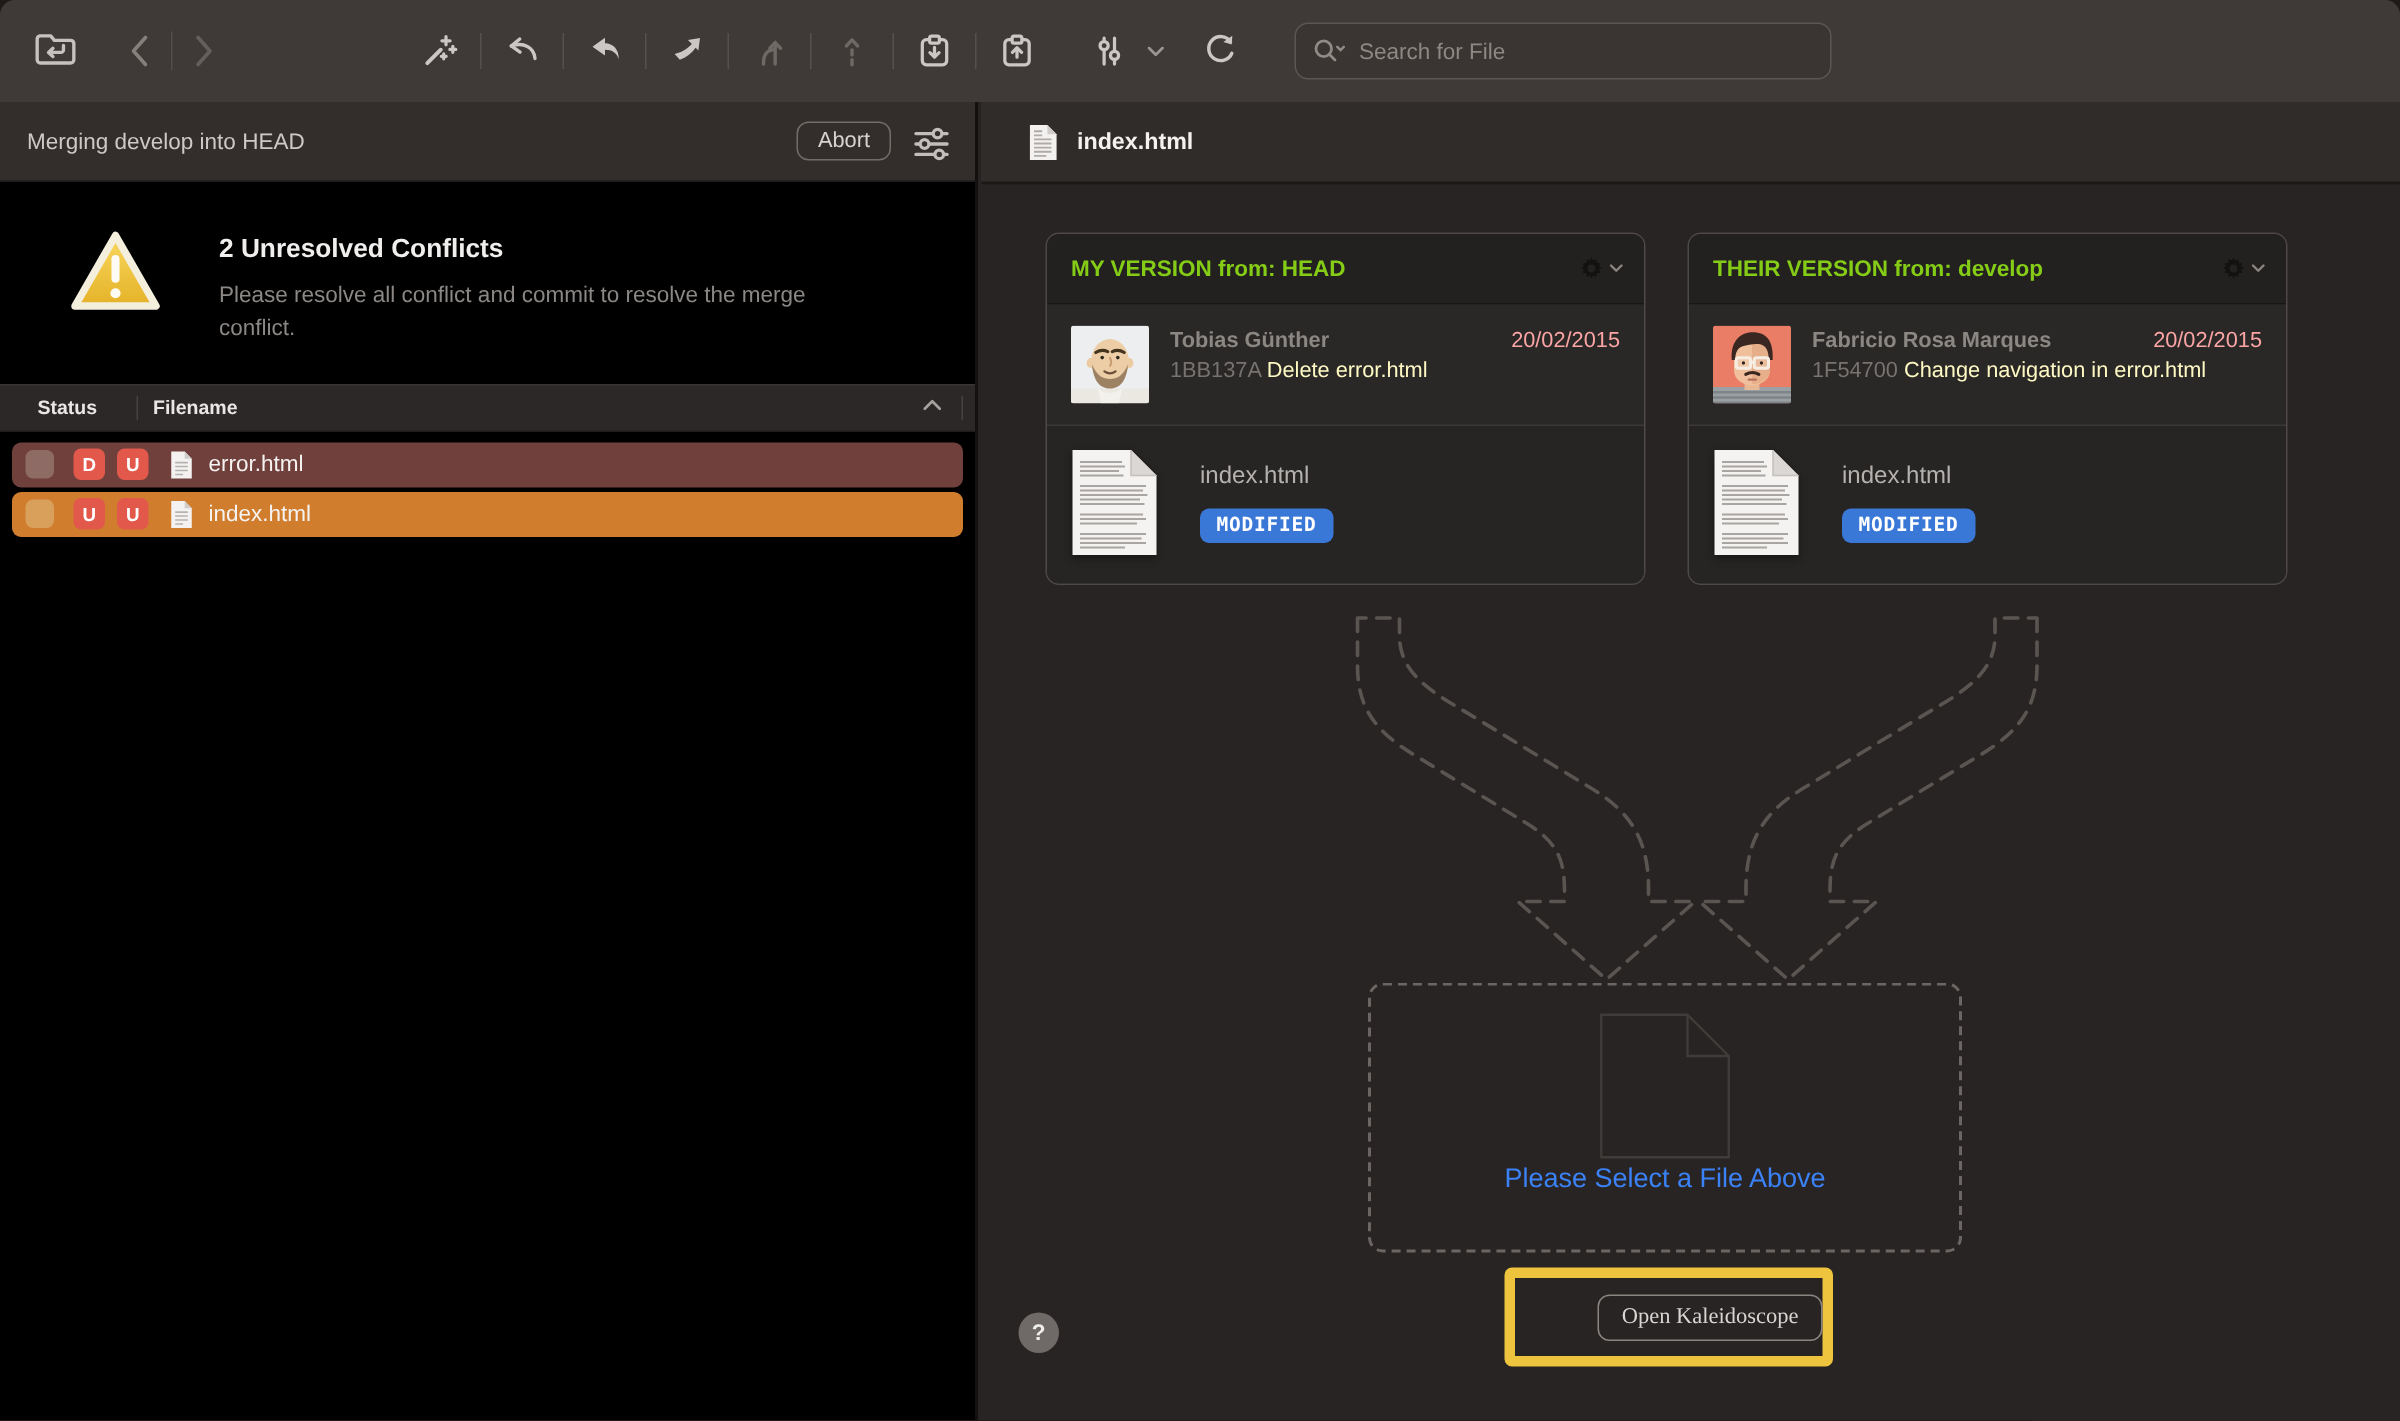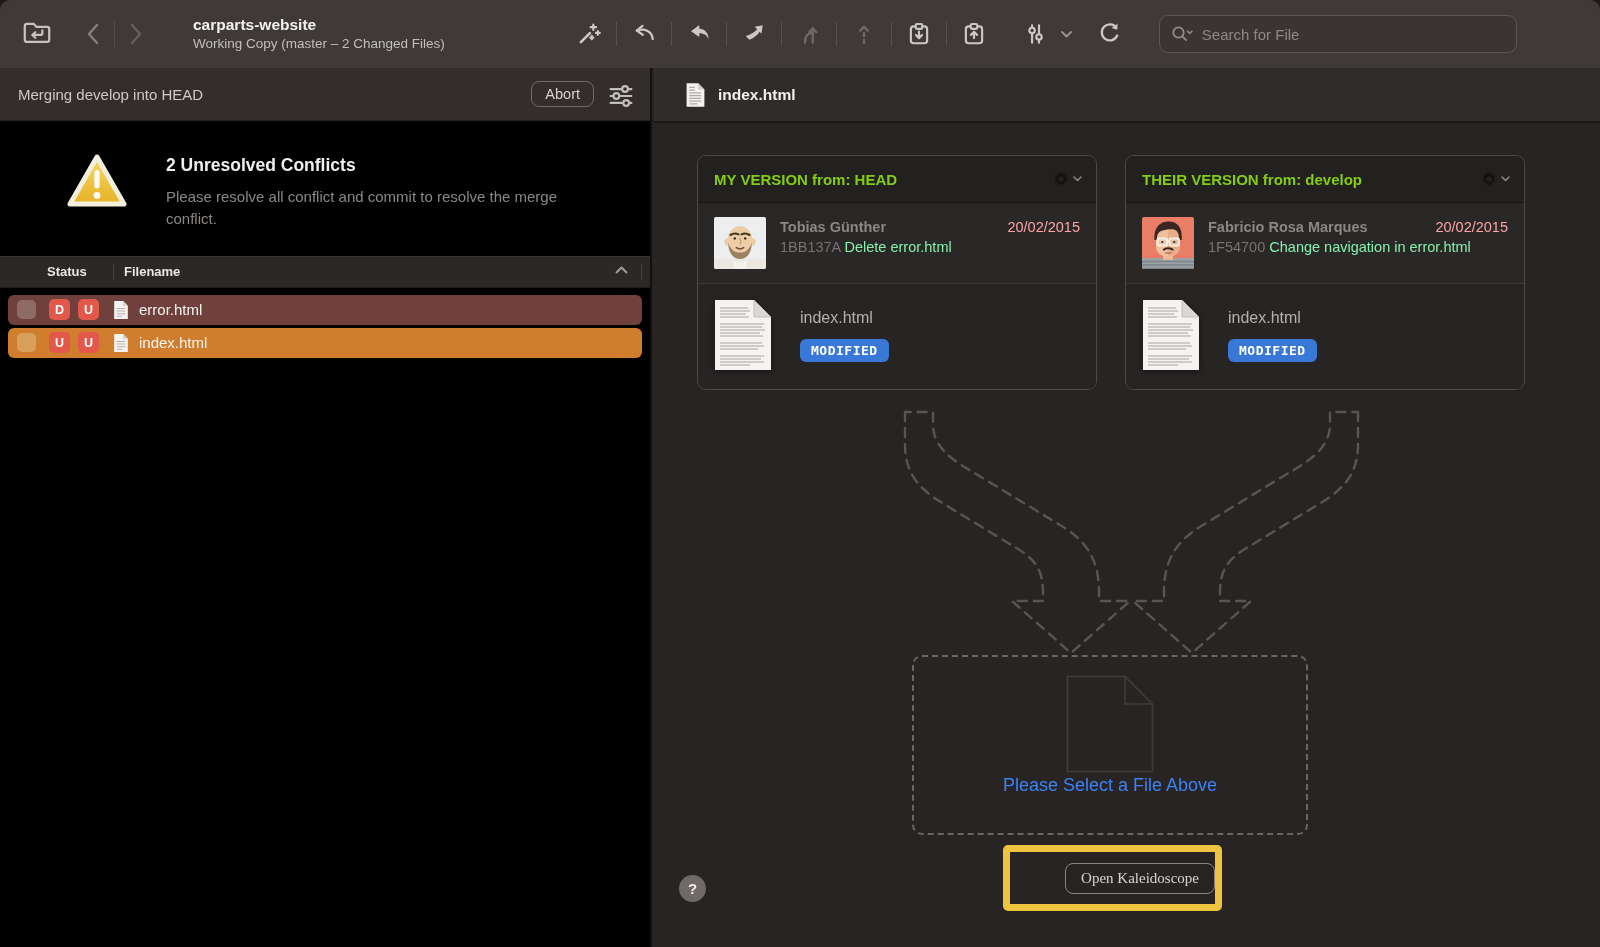--- a/index.html
+++ b/index.html
@@ -32,26 +32,26 @@
   .left-panel{position:absolute;left:0;top:68px;width:652px;height:879px;background:#000000;border-right:2px solid #131010;box-sizing:border-box;}
   .right-panel{position:absolute;left:654px;top:68px;width:946px;height:879px;background:#282424;}
 
   
   .merge-bar{height:53px;display:flex;align-items:center;background:#332e2c;border-bottom:1px solid #232020;padding:0 14px 0 18px;box-sizing:border-box;}
   .merge-title{font-size:15px;color:#ccc9c6;flex:1;}
   .abort-btn{border:1px solid #716c68;border-radius:8px;background:transparent;color:#d6d3d0;font-size:14.5px;padding:4px 13px;font-family:inherit;}
   .hsliders{width:30px;height:26px;margin-left:12px;color:#c2bebb;}
 
   
-  .warning{display:flex;gap:36px;padding:30px 30px 0 44px;margin-left:20px;}
+  .warning{display:flex;gap:36px;padding:30px 30px 0 44px;}
   .warn-title{font-size:17.5px;font-weight:bold;color:#f1efed;margin:4px 0 10px;}
   .warn-desc{font-size:15px;color:#8b8784;line-height:1.45;max-width:440px;}
 
   
-  .table-header{margin-top:26px;height:30px;border-top:1px solid #393534;border-bottom:1px solid #1f1c1b;background:#2c2827;display:flex;align-items:center;font-size:13px;font-weight:bold;color:#e9e7e5;padding-left:22px;}
+  .table-header{margin-top:26px;height:30px;border-top:1px solid #393534;border-bottom:1px solid #1f1c1b;background:#2c2827;display:flex;align-items:center;font-size:13px;font-weight:bold;color:#e9e7e5;}
   .th-status{padding-left:25px;width:66px;}
   .th-div{width:1px;height:16px;background:#47423f;margin-right:10px;}
   .th-file{flex:1;}
   .th-chev{width:20px;height:12px;color:#a5a19e;}
   .th-enddiv{width:1px;height:16px;background:#47423f;margin:0 8px 0 6px;}
   .rows{padding:7px 8px 0;display:flex;flex-direction:column;gap:3px;}
   .frow{height:30px;border-radius:6px;display:flex;align-items:center;padding:0 10px 0 9px;box-sizing:border-box;}
   .frow.conflict{background:#6f403c;}
   .frow.selected{background:#d17d2e;}
   .rcheck{width:19px;height:19px;border-radius:5px;margin-right:13px;}
@@ -72,21 +72,21 @@
   .vc-head{height:46px;background:#232020;border-bottom:1px solid #191616;display:flex;align-items:center;padding:0 14px 0 16px;}
   .vc-title{flex:1;font-size:15px;font-weight:bold;color:#84cc16;}
   .gearbtn{display:flex;align-items:center;gap:4px;background:none;border:none;padding:0;}
   .vc-commit{display:flex;gap:14px;padding:14px 16px;border-bottom:1px solid #3c3837;background:#2a2727;min-height:80px;box-sizing:border-box;}
   .avatar{width:52px;height:52px;border-radius:2px;overflow:hidden;flex:none;}
   .cmeta{flex:1;min-width:0;font-size:14.5px;line-height:1.4;}
   .cline1{display:flex;gap:41px;}
   .cauthor{font-weight:bold;color:#8b8783;flex:1;margin-right:8px;white-space:nowrap;overflow:hidden;}
   .cdate{color:#fca5a5;}
   .chash{color:#777370;}
-  .cmsg{color:#86efac;margin-top:24px;}
+  .cmsg{color:#fef9c3;margin-top:24px;}
   .vc-file{display:flex;gap:28px;padding:15px 16px 18px;background:#272424;align-items:flex-start;}
   .thumbwrap{width:58px;flex:none;filter:drop-shadow(0 2px 3px rgba(0,0,0,.45));}
   .vfmeta{padding-top:10px;}
   .vfname{font-size:16px;color:#b4b1ae;margin-bottom:12px;}
   .modified{display:inline-block;background:#3a78d8;color:#fff;font-family:"DejaVu Sans Mono","Liberation Mono",monospace;font-weight:bold;font-size:13px;letter-spacing:.5px;padding:4px 11px;border-radius:6px;}
 
   
   .arrows{position:absolute;left:196px;top:332px;}
   .dropzone{position:absolute;left:258px;top:587px;width:396px;height:180px;border:2px dashed #6b6663;border-radius:10px;box-sizing:border-box;text-align:center;}
   .ghostdoc{margin:18px auto 0;display:block;}
@@ -116,24 +116,20 @@
       <svg width="16" height="24" viewBox="0 0 16 24" fill="none" stroke="currentColor" stroke-width="2.4" stroke-linecap="round" stroke-linejoin="round">
           <path d="M12 3 L4 12 L12 21"></path>
         </svg>
     </button>
     <span class="navsep"></span>
     <button class="tbtn navchev dim">
       <svg width="16" height="24" viewBox="0 0 16 24" fill="none" stroke="currentColor" stroke-width="2.4" stroke-linecap="round" stroke-linejoin="round">
           <path d="M4 3 L12 12 L4 21"></path>
         </svg>
     </button>
-    <div class="titleblock">
-      <div class="repo-name">carparts-website</div>
-      <div class="repo-sub">Working Copy (master – 2 Changed Files)</div>
-    </div>
 
     <div class="icon-cluster">
       <button class="tbtn ticon">
         <svg viewBox="0 0 24 24" fill="none" stroke="currentColor" stroke-width="2" stroke-linecap="round">
           <path d="M4.5 19.5 L12.8 11.2" stroke-width="2.4"></path>
           <path d="M16 3.2 v5 M13.5 5.7 h5"></path>
           <path d="M20.2 9.2 v3.6 M18.4 11 h3.6"></path>
           <path d="M14.6 13.8 v3 M13.1 15.3 h3"></path>
         </svg>
       </button>

